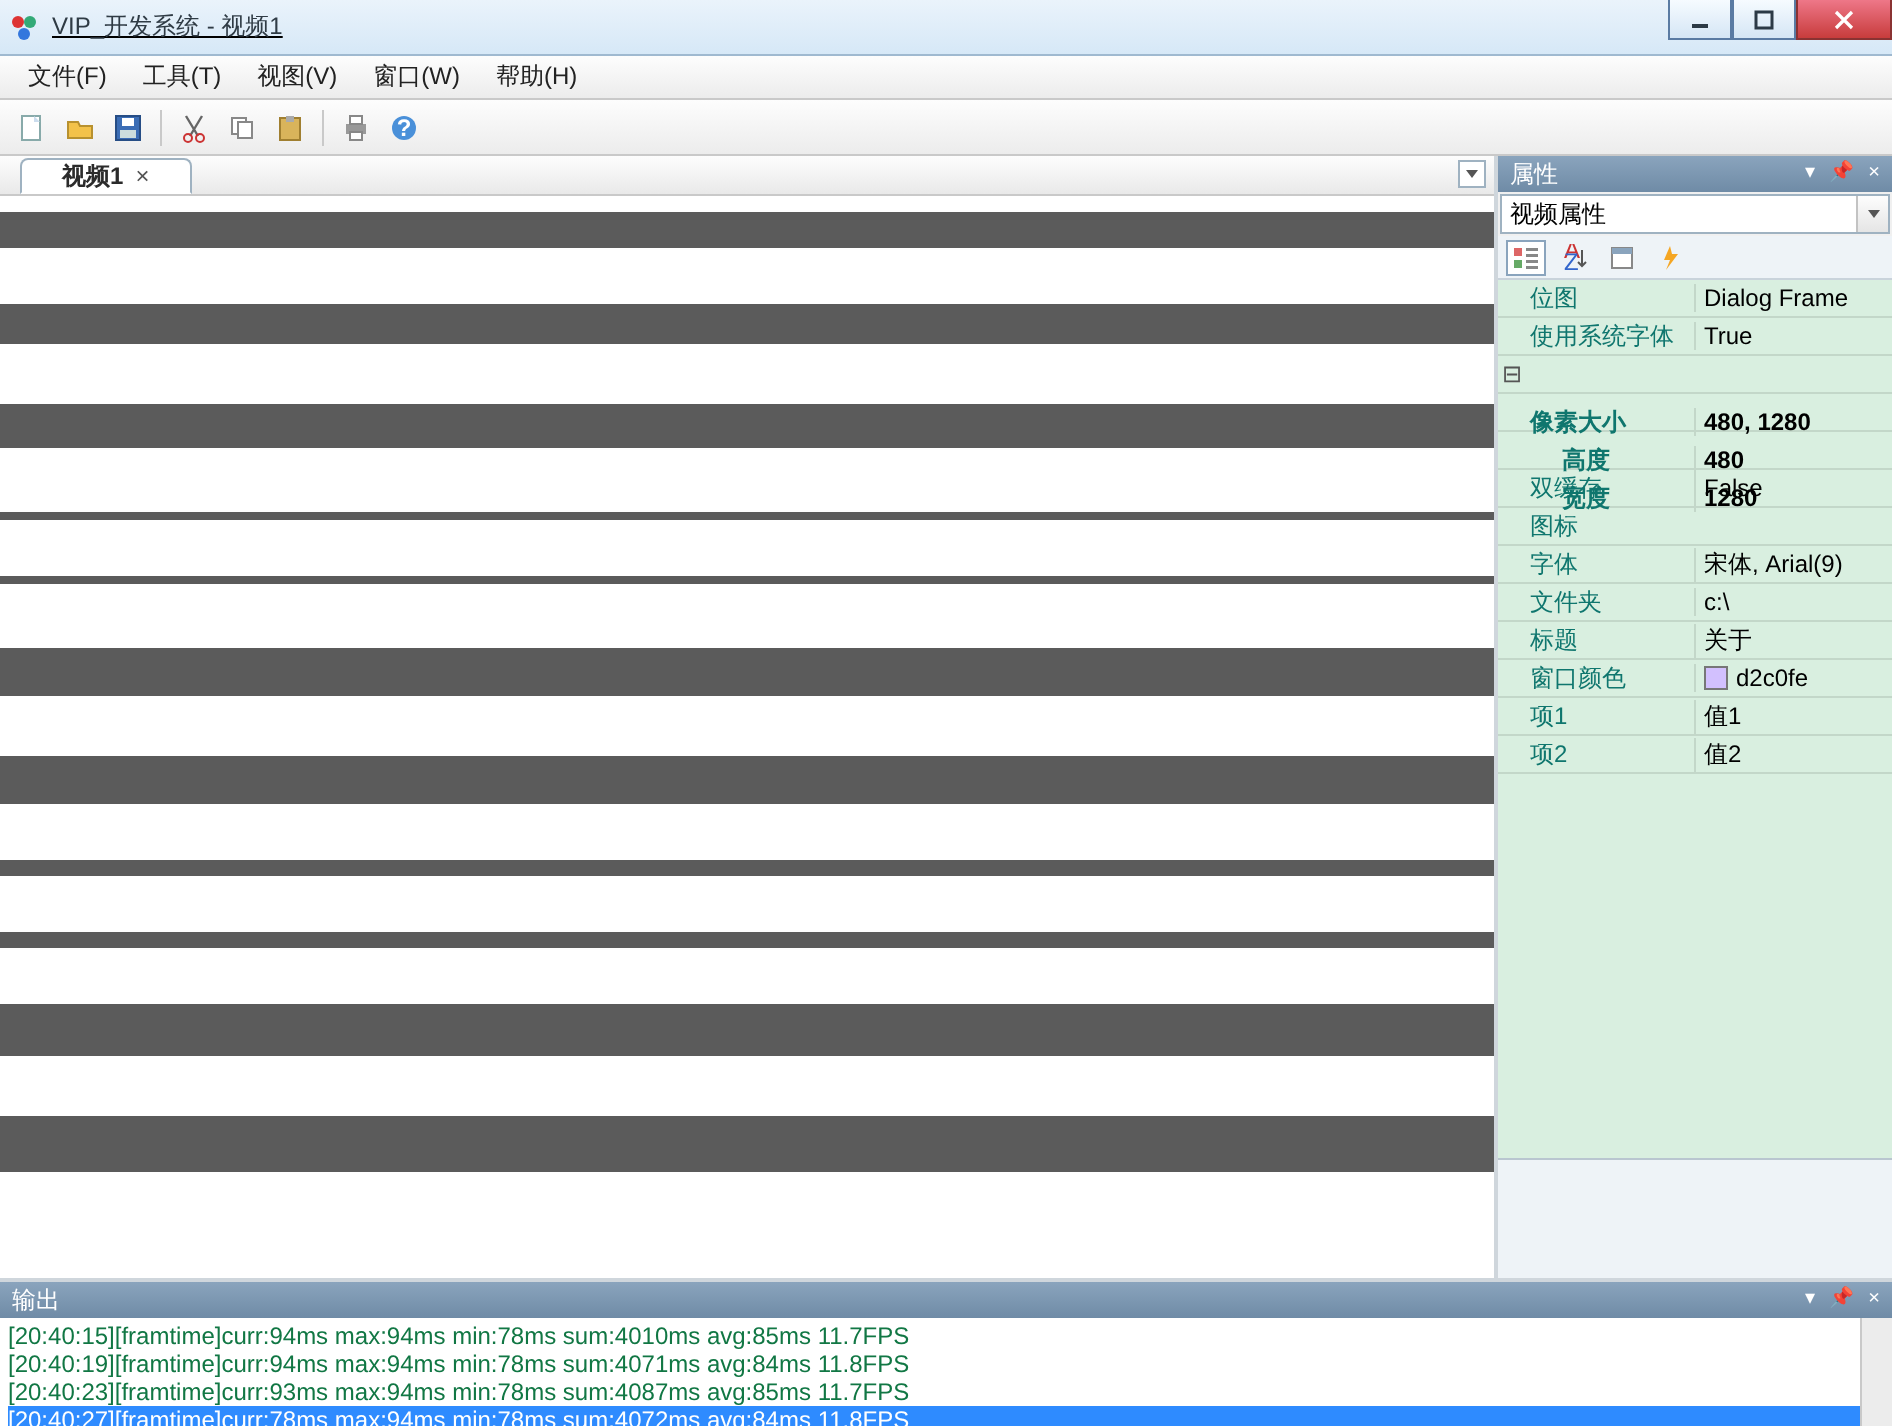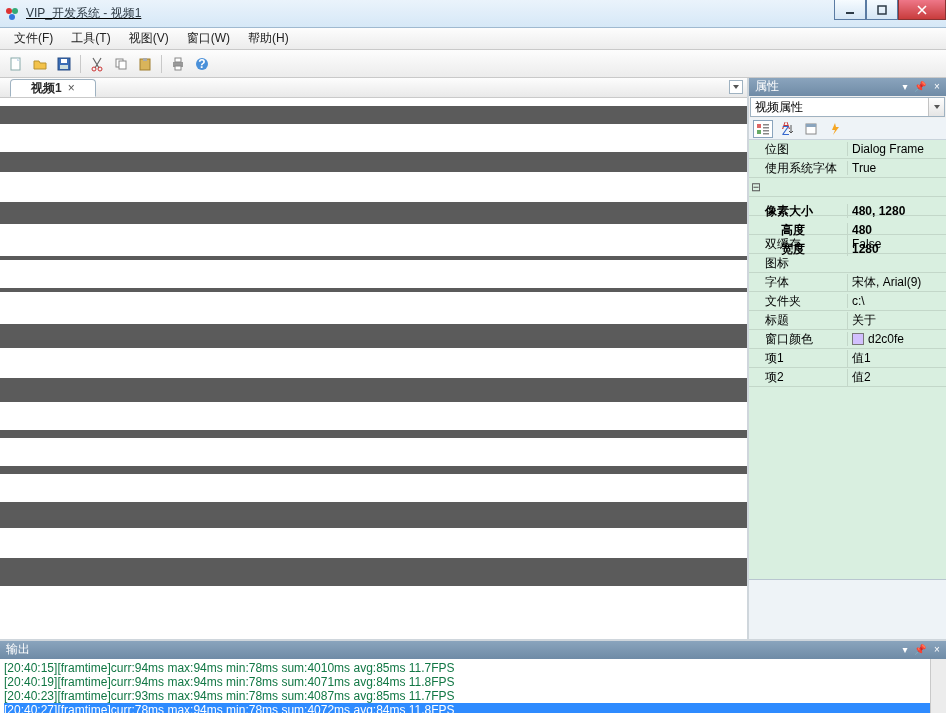--- a/index.html
+++ b/index.html
@@ -29,32 +29,32 @@
 .doctabs { height: 20px; background: linear-gradient(#fdfdfd,#e9e9e9); border-bottom:1px solid #c9c9c9; display:flex; align-items:flex-end; padding-left:10px; position:relative; }
 .doctab { height: 18px; background:#fff; border:1px solid #9fb2c1; border-bottom:1px solid #fff; border-radius: 4px 4px 0 0; padding: 1px 20px; display:flex; align-items:center; gap:6px; font-weight: bold; color:#2b2b2b;}
 .doctab .x { font-weight:normal; color:#555; cursor:pointer; }
 .doctabs .ddl { position:absolute; right:4px; top:2px; width:14px; height:14px; border:1px solid #9fb2c1; background:#fff; display:flex; align-items:center; justify-content:center; }
 .docbody { flex:1; overflow:hidden; position:relative; background:#fff; }
 .stripes { position:absolute; inset:0; }
 .stripe { position:absolute; left:0; right:0; background:#5b5b5b; }
 
 
 .proppane { width: 197px; display:flex; flex-direction:column; }
-.panetitle { height: 18px; background: linear-gradient(#8aa4bd,#6f8ba6); color:#fff; display:flex; padding: 0 6px; font-size:12px; position:relative; }
+.panetitle { height: 18px; background: linear-gradient(#8aa4bd,#6f8ba6); color:#fff; display:flex; align-items:center; padding: 0 6px; font-size:12px; position:relative; }
 .panetitle .ctrls { position:absolute; right:2px; top:1px; display:flex; gap:2px; }
 .panetitle .pc { width:14px; height:14px; color:#fff; display:flex; align-items:center; justify-content:center; font-size:10px; }
 .propcombo { height: 20px; border:1px solid #9fb2c1; background:#fff; display:flex; align-items:center; padding: 0 4px; margin:1px; position:relative; }
 .propcombo .arrow { position:absolute; right:0; top:0; bottom:0; width:16px; border-left:1px solid #c3c3c3; display:flex; align-items:center; justify-content:center; background:linear-gradient(#fdfdfd,#e5e5e5);}
 .proptoolbar { height:22px; background:#eef3f7; border-bottom:1px solid #c9d3db; display:flex; align-items:center; gap:4px; padding:0 4px; }
 .ptbtn { width:20px; height:18px; border:1px solid transparent; display:flex; align-items:center; justify-content:center; }
 .ptbtn.active { border:1px solid #8aa4bd; background:#fff; }
 .propgrid { flex:0 0 auto; background:#d9efe0; }
 .proprow { display:flex; height:19px; border-bottom:1px solid #c3d7c9; align-items:center; }
 .proprow .exp { width:14px; color:#555; text-align:center; }
-.proprow .k { width: 84px; padding-left:2px; color:#000000; overflow:hidden; white-space:nowrap; }
+.proprow .k { width: 84px; padding-left:2px; color:#0f766e; overflow:hidden; white-space:nowrap; }
 .proprow .v { flex:1; padding-left:4px; border-left:1px solid #c3d7c9; color:#000000; overflow:hidden; white-space:nowrap; display:flex; align-items:center; gap:4px;}
 .proprow.bold .k, .proprow.bold .v { font-weight:bold;margin-top:48px; }
 .proprow.gray .k, .proprow.gray .v { color:#7a8a7f; }
 .proprow.indent .k { padding-left: 18px; }
 .colorswatch { width:12px; height:12px; background:#d2c0fe; border:1px solid #777; }
 .propblank { flex:1; background:#d9efe0; }
 .propdesc { height:60px; background:#eef3f7; border-top:1px solid #b9c6d0; }
 
 
 .outpane { height: 96px; display:flex; flex-direction:column; border-top:2px solid #cfd6dc; }

